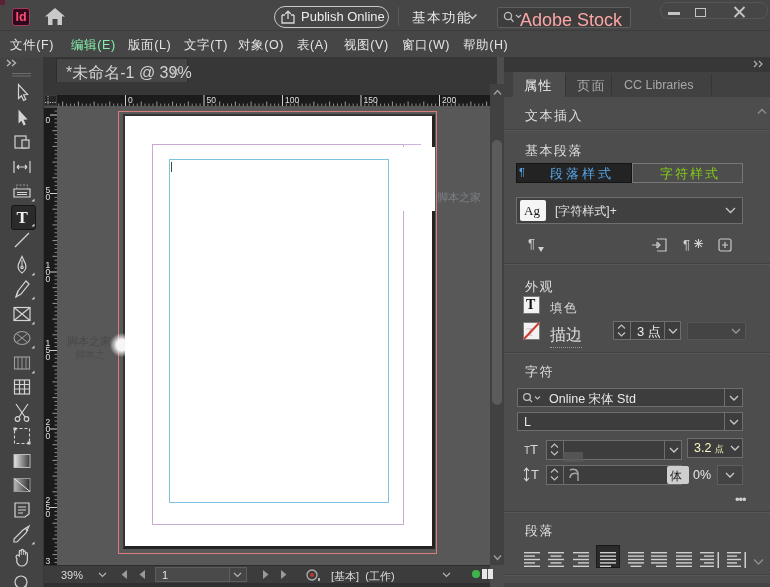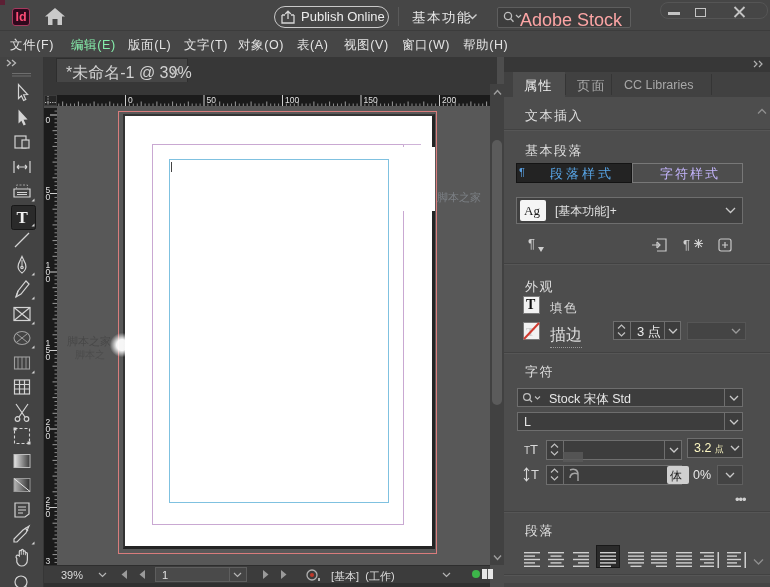--- a/index.html
+++ b/index.html
@@ -499,26 +499,26 @@
 <div class="t" style="left:577px;top:77px;font-size:13px;letter-spacing:1.5px;color:#a8a8a8">页面</div>
 <div class="t" style="left:624px;top:78px;font-size:12.5px;color:#a8a8a8">CC Libraries</div>
 <div class="t" style="left:525px;top:107px;font-size:13px;letter-spacing:1.5px;color:#dedede">文本插入</div>
 <div style="left:504px;top:129px;width:266px;height:1px;background:#424242;box-shadow:0 1px 0 #565656"></div>
 <div class="t" style="left:525px;top:142px;font-size:13px;letter-spacing:1.5px;color:#dedede">基本段落</div>
 
 <div style="left:516px;top:163px;width:116px;height:20px;background:#232323;border:1px solid #141414"></div>
 <div class="t" style="left:519px;top:166px;font-size:11px;color:#5a9fe0">¶</div>
 <div class="t" style="left:550px;top:165px;font-size:13px;letter-spacing:3px;color:#58a6e8">段落样式</div>
 <div style="left:632px;top:163px;width:111px;height:20px;border:1px solid #787878"></div>
-<div class="t" style="left:660px;top:165px;font-size:13px;letter-spacing:2px;color:#c4b5fd">字符样式</div>
+<div class="t" style="left:660px;top:165px;font-size:13px;letter-spacing:2px;color:#84cc16">字符样式</div>
 
 <div style="left:516px;top:197px;width:227px;height:27px;background:#404040;border:1px solid #6e6e6e"></div>
 <div style="left:520px;top:200px;width:26px;height:21px;background:#f5f5f5;border-radius:2px"></div>
 <div class="t" style="left:524px;top:203px;font-size:13px;color:#1a1a1a;font-family:'Liberation Serif'">Ag</div>
-<div class="t" style="left:555px;top:203px;font-size:12px;color:#e2e2e2">[基本功能]+</div>
+<div class="t" style="left:555px;top:203px;font-size:12px;color:#e2e2e2">[字符样式]+</div>
 <svg style="left:725px;top:207px" width="11" height="7" viewBox="0 0 11 7">
       <path d="M1 1 L5.5 5.5 L10 1" stroke="#c9c9c9" fill="none" stroke-width="1.3"></path>
     </svg>
 
 <div class="t" style="left:528px;top:236px;font-size:13px;color:#cfcfcf">¶</div>
 <svg style="left:538px;top:247px" width="6" height="5" viewBox="0 0 6 5">
       <path d="M0 0 H6 L3 5 Z" fill="#cfcfcf"></path>
     </svg>
 <svg style="left:651px;top:238px" width="17" height="14" viewBox="0 0 17 14">
       <path d="M6 1 H15 V13 H6 M6 4 V10" stroke="#c9c9c9" fill="none" stroke-width="1.2"></path>
@@ -563,21 +563,21 @@
 
 <div style="left:504px;top:352px;width:266px;height:1px;background:#424242;box-shadow:0 1px 0 #565656"></div>
 <div class="t" style="left:525px;top:363px;font-size:13px;letter-spacing:1.5px;color:#dedede">字符</div>
 
 <div style="left:517px;top:388px;width:226px;height:19px;background:#3d3d3d;border:1px solid #6e6e6e"></div>
 <svg style="left:522px;top:392px" width="22" height="12" viewBox="0 0 22 12">
       <circle cx="5" cy="5" r="3.4" stroke="#c0c0c0" fill="none" stroke-width="1.2"></circle>
       <path d="M7.4 7.4 L10 10" stroke="#c0c0c0" stroke-width="1.3"></path>
       <path d="M13 4.5 L15.5 7 L18 4.5" stroke="#c0c0c0" fill="none" stroke-width="1.1"></path>
     </svg>
-<div class="t" style="left:549px;top:391px;font-size:12.5px;color:#e8e8e8">Stock 宋体 Std</div>
+<div class="t" style="left:549px;top:391px;font-size:12.5px;color:#e8e8e8">Online 宋体 Std</div>
 <div style="left:724px;top:388px;width:1px;height:19px;background:#6e6e6e"></div>
 <svg style="left:729px;top:395px" width="10" height="7" viewBox="0 0 10 7">
       <path d="M1 1 L5 5 L9 1" stroke="#c9c9c9" fill="none" stroke-width="1.3"></path>
     </svg>
 
 <div style="left:517px;top:412px;width:226px;height:19px;background:#3d3d3d;border:1px solid #6e6e6e"></div>
 <div class="t" style="left:524px;top:415px;font-size:12.5px;color:#e8e8e8">L</div>
 <div style="left:724px;top:412px;width:1px;height:19px;background:#6e6e6e"></div>
 <svg style="left:729px;top:419px" width="10" height="7" viewBox="0 0 10 7">
       <path d="M1 1 L5 5 L9 1" stroke="#c9c9c9" fill="none" stroke-width="1.3"></path>

